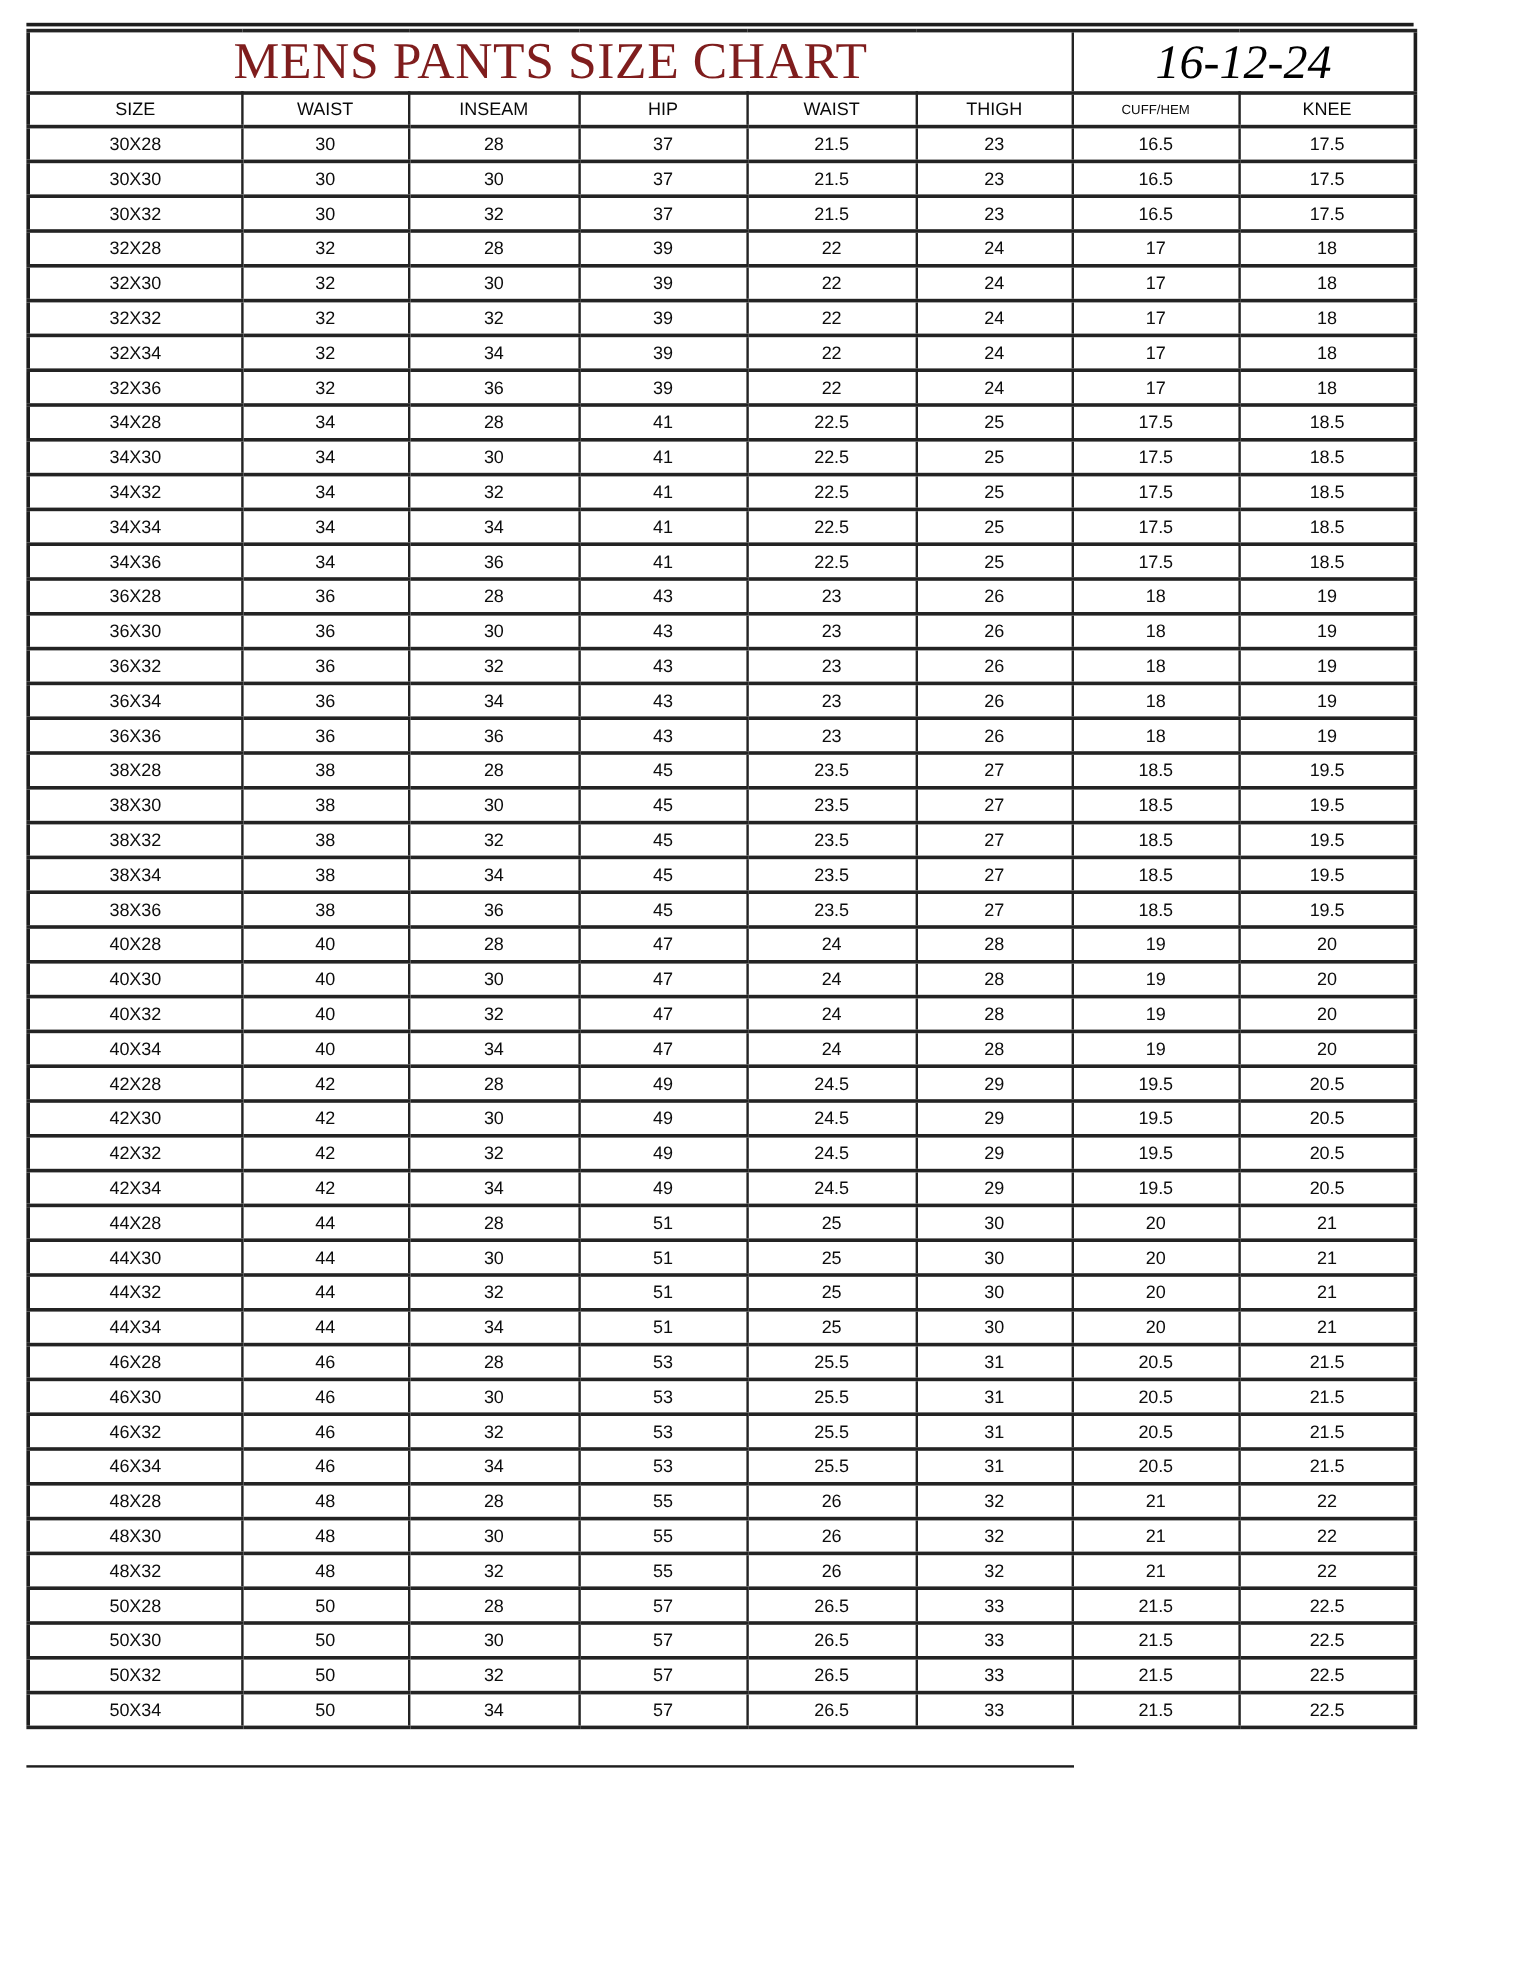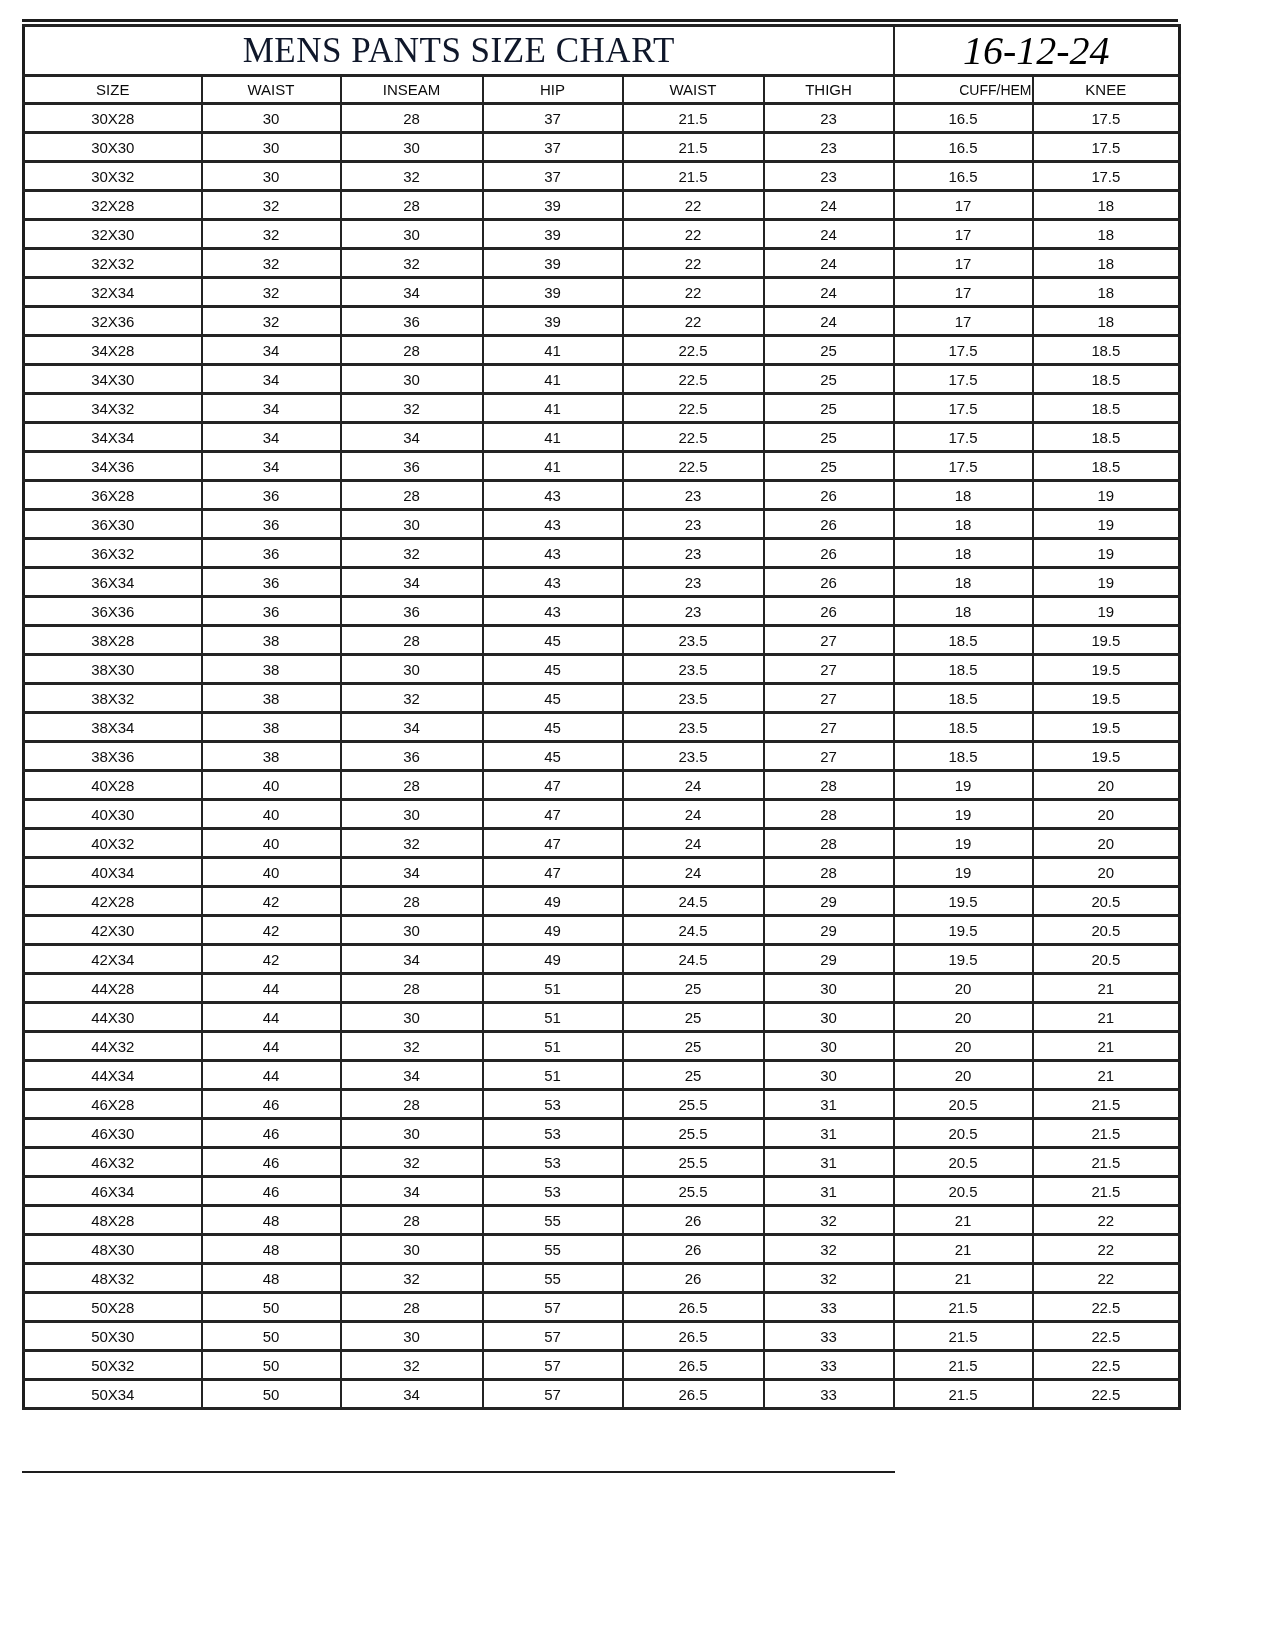--- a/index.html
+++ b/index.html
@@ -54,40 +54,40 @@
     text-align: center;
     vertical-align: middle;
     overflow: hidden;
     white-space: nowrap;
   }
 
   tr.title-row th { height: 46px; }
   .title-cell {
     font-family: "Liberation Serif", serif;
     font-weight: normal;
-    font-size: 35px;
+    font-size: 43px;
     letter-spacing: 0.5px;
-    color: #0f172a;
+    color: #7f1d1d;
     margin-top: 16px;
   }
   .date-cell {
     font-family: "Liberation Serif", serif;
     font-weight: normal;
     font-size: 40px;
     color: #000000;
     font-style: italic;
   }
 
   tr.header-row th {
     height: 28px;
     font-size: 15px;
     font-weight: normal;
     color: #0a0a0a;
   }
-  tr.header-row th.col-cuff_hem { font-size: 14px; text-align: right; }
+  tr.header-row th.col-cuff_hem { font-size: 11px; }
 
   tbody td {
     height: 29px;
     font-size: 15px;
     letter-spacing: -0.1px;
     color: #0d0d0d;
   }
 </style>
 </head>
 <body>
@@ -407,30 +407,40 @@
           <td>42X30</td>
           <td>42</td>
           <td>30</td>
           <td>49</td>
           <td>24.5</td>
           <td>29</td>
           <td>19.5</td>
           <td>20.5</td>
         </tr>
         <tr>
-          <td>42X34</td>
+          <td>42X32</td>
           <td>42</td>
-          <td>34</td>
+          <td>32</td>
           <td>49</td>
           <td>24.5</td>
           <td>29</td>
           <td>19.5</td>
           <td>20.5</td>
         </tr>
         <tr>
+          <td>42X34</td>
+          <td>42</td>
+          <td>34</td>
+          <td>49</td>
+          <td>24.5</td>
+          <td>29</td>
+          <td>19.5</td>
+          <td>20.5</td>
+        </tr>
+        <tr>
           <td>44X28</td>
           <td>44</td>
           <td>28</td>
           <td>51</td>
           <td>25</td>
           <td>30</td>
           <td>20</td>
           <td>21</td>
         </tr>
         <tr>

